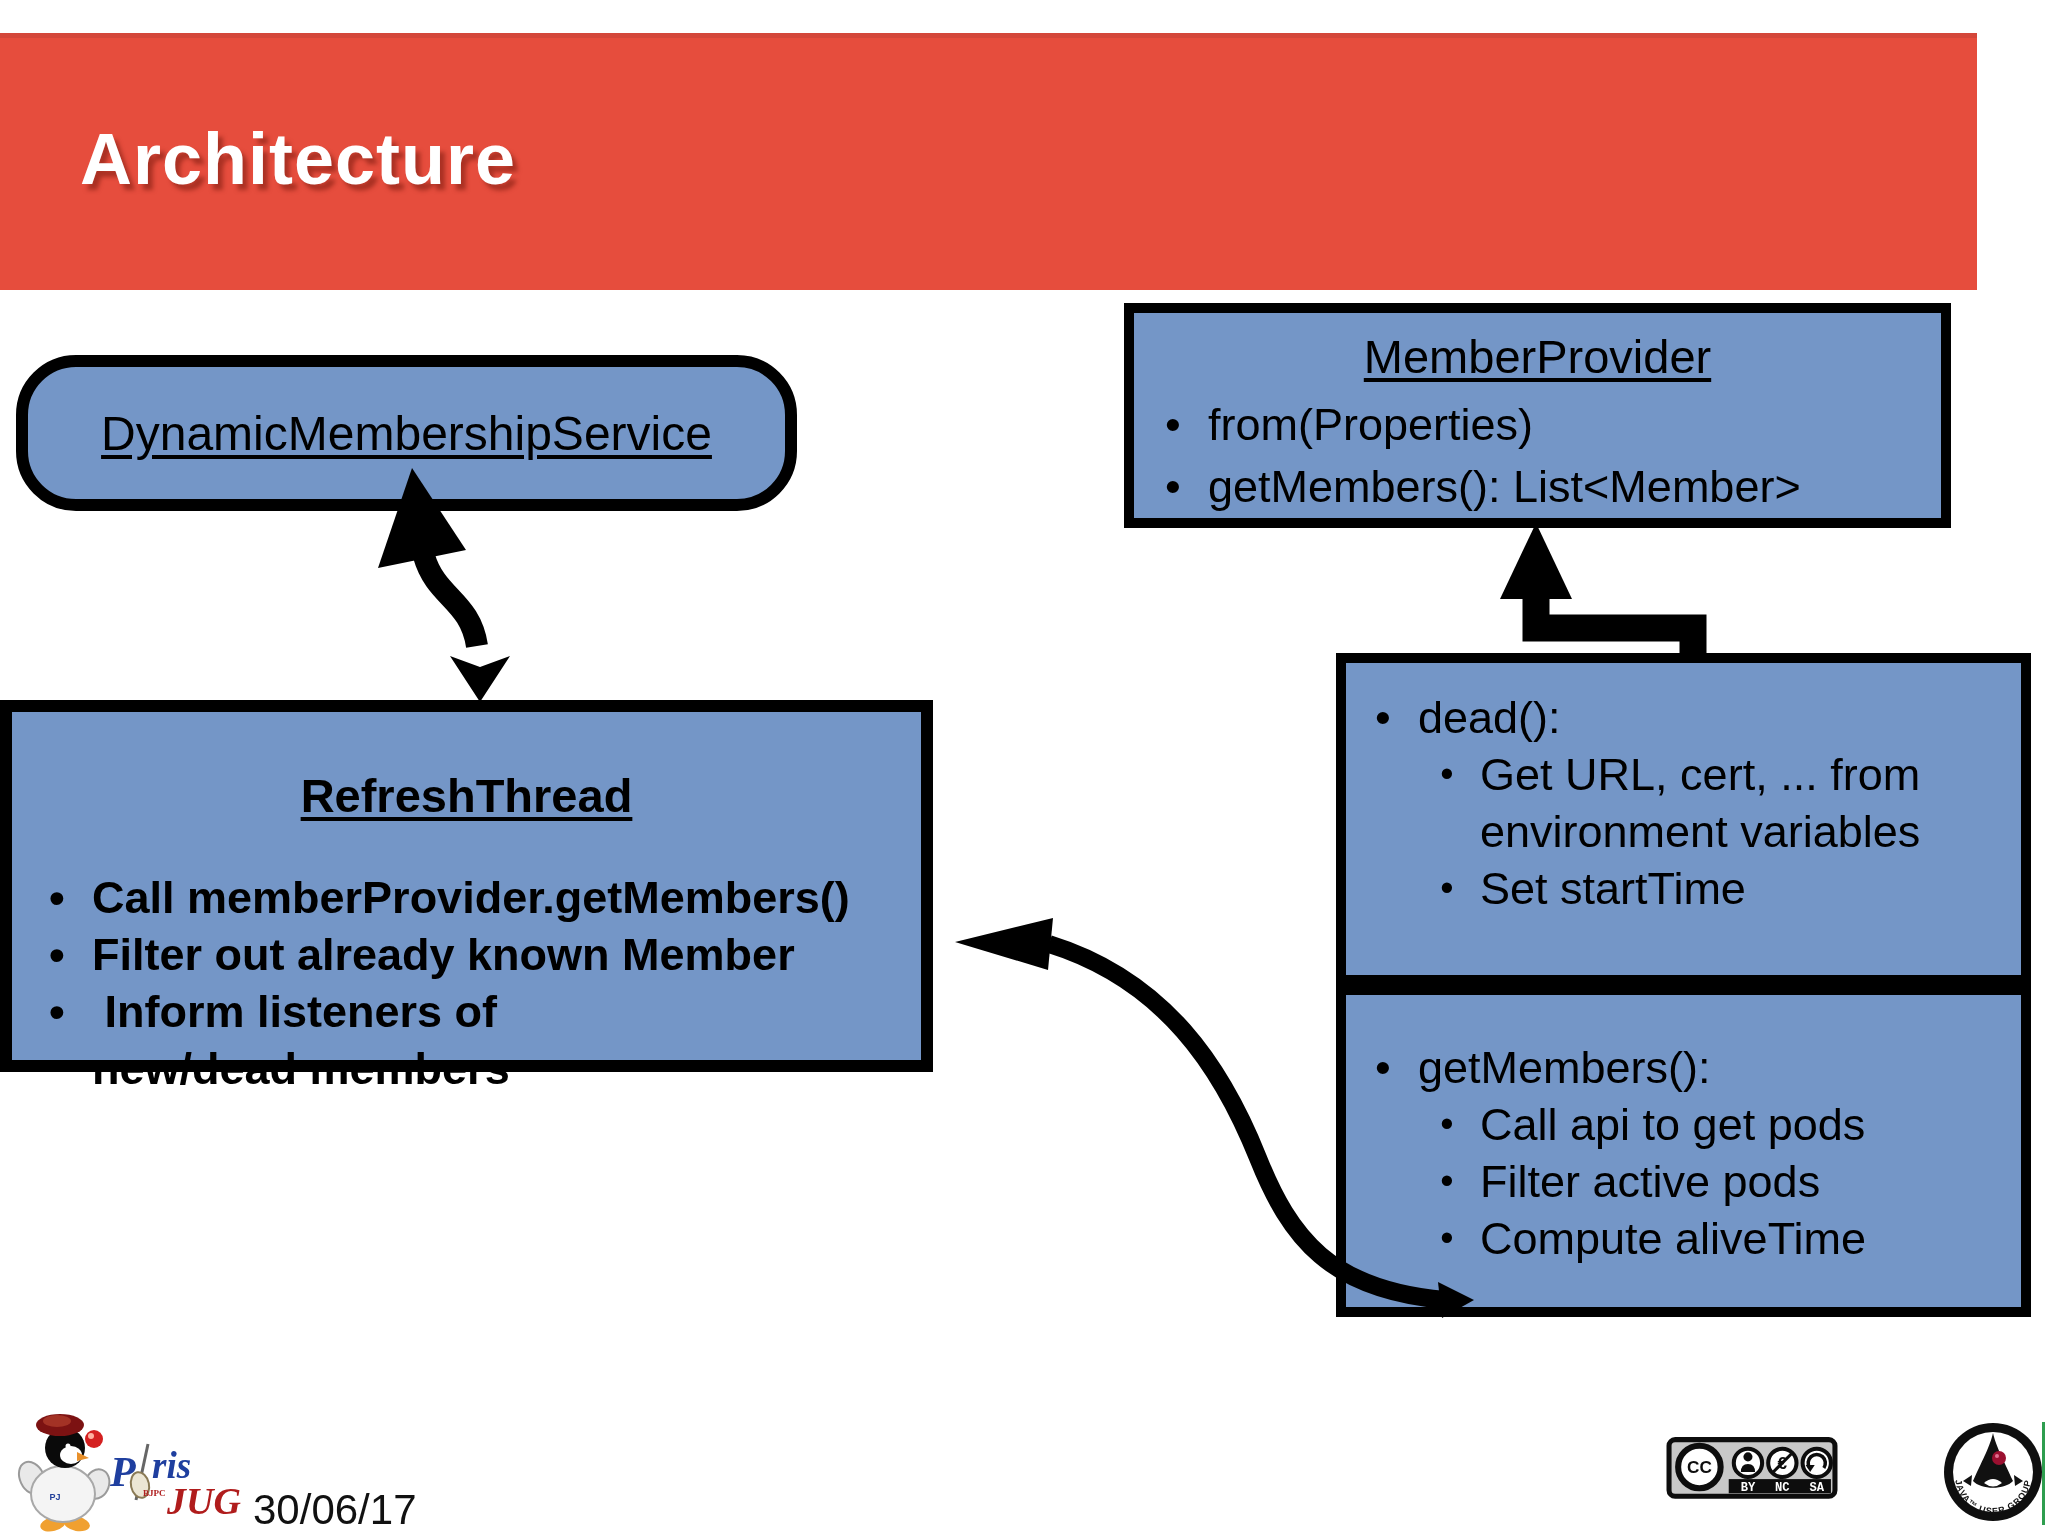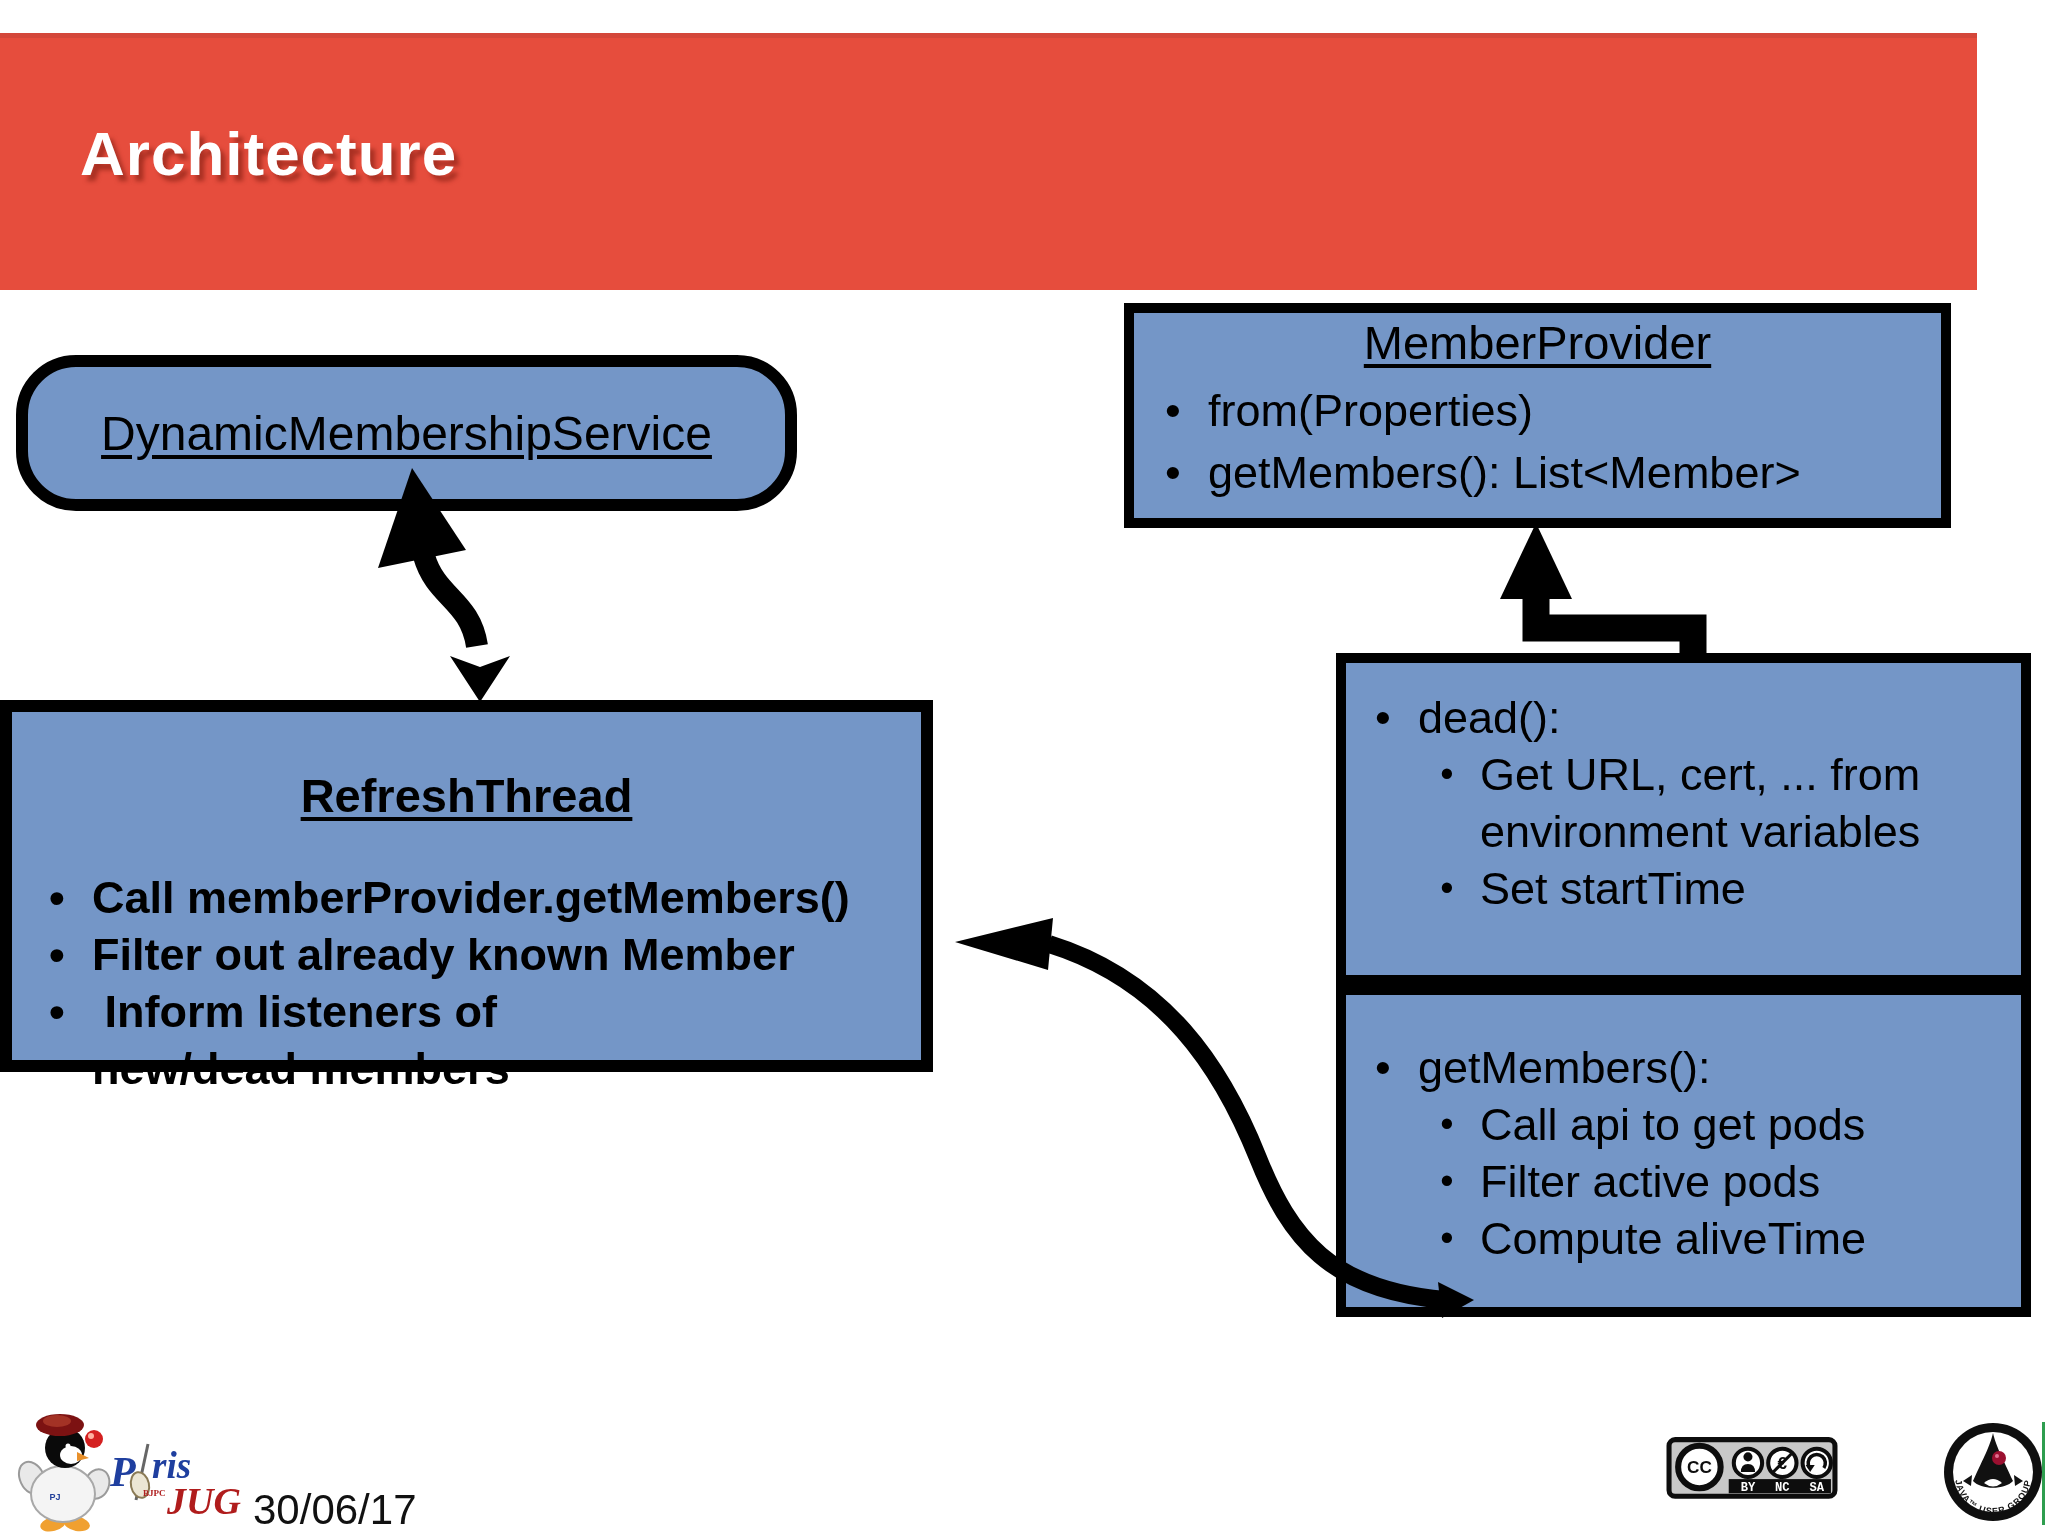--- a/index.html
+++ b/index.html
@@ -6,41 +6,41 @@
   body{
     width:2048px;height:1536px;position:relative;overflow:hidden;
     background:#ffffff;font-family:"Liberation Sans",sans-serif;color:#000;
   }
   .title-band{
     position:absolute;left:0;top:33px;width:1977px;height:257px;
     background:#e64d3d;border-top:5px solid #d4473a;box-sizing:border-box;
   }
   .slide-title{
     position:absolute;left:80px;top:118px;
-    font-size:62px;font-weight:bold;color:#ffffff;letter-spacing:1px;
+    font-size:72px;font-weight:bold;color:#ffffff;letter-spacing:1px;
     text-shadow:5px 6px 4px rgba(130,30,18,0.6);
   }
   .box{
     position:absolute;background:#7496c7;border:10px solid #000;
     box-sizing:border-box;
   }
   .box-title{
     text-align:center;font-size:47px;text-decoration:underline;
     text-underline-offset:5px;
   }
   .row{display:flex;gap:18px;font-size:45px;line-height:57px;align-items:flex-start;}
   .dot{width:34px;text-align:center;flex:none;}
   .pre{white-space:pre-line;text-align:center;}
 
   .dms{left:16px;top:312px;width:781px;height:156px;border-radius:60px;border-width:12px;
        display:flex;align-items:center;justify-content:center;margin-top:43px;}
   .dms .box-title{font-size:48px;}
 
   .mp{left:1124px;top:303px;width:827px;height:225px;}
-  .mp .box-title{margin-top:2px;}
+  .mp .box-title{margin-top:16px;}
   .mp .bullets{margin:10px 0 0 22px;}
   .mp .row{line-height:62px;}
 
   .kmp1{left:1336px;top:653px;width:695px;height:332px;}
   .kmp1 .box-title{margin-top:-8px;}
   .kmp1 .bullets{margin:26px 0 0 20px;}
   .kmp2{left:1336px;top:985px;width:695px;height:332px;}
   .kmp2 .bullets{margin:44px 0 0 20px;}
   .sub{margin-left:66px;}
   .sub .dot{width:30px;font-size:38px;}

